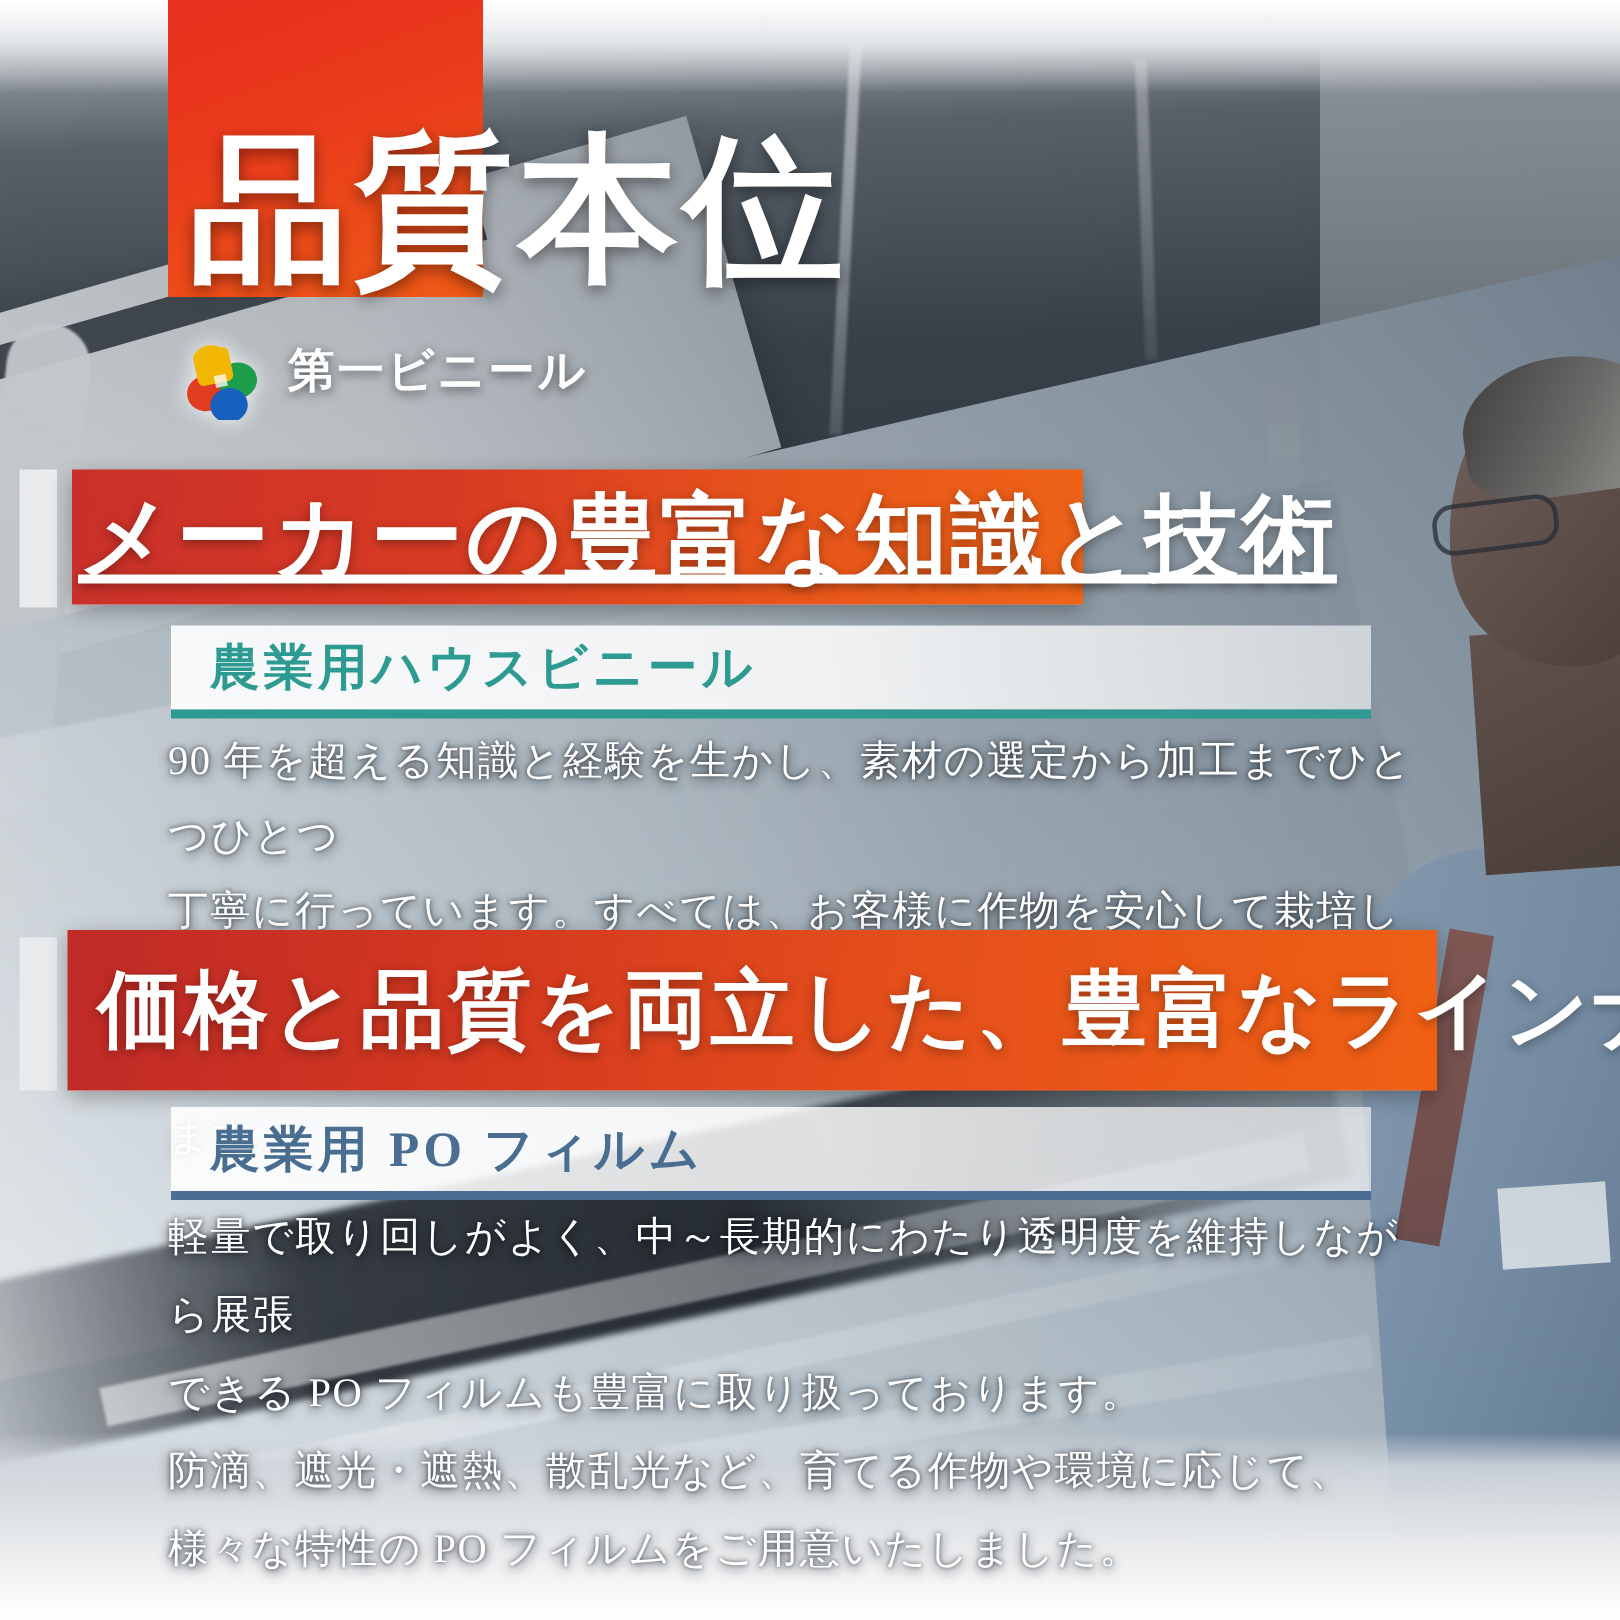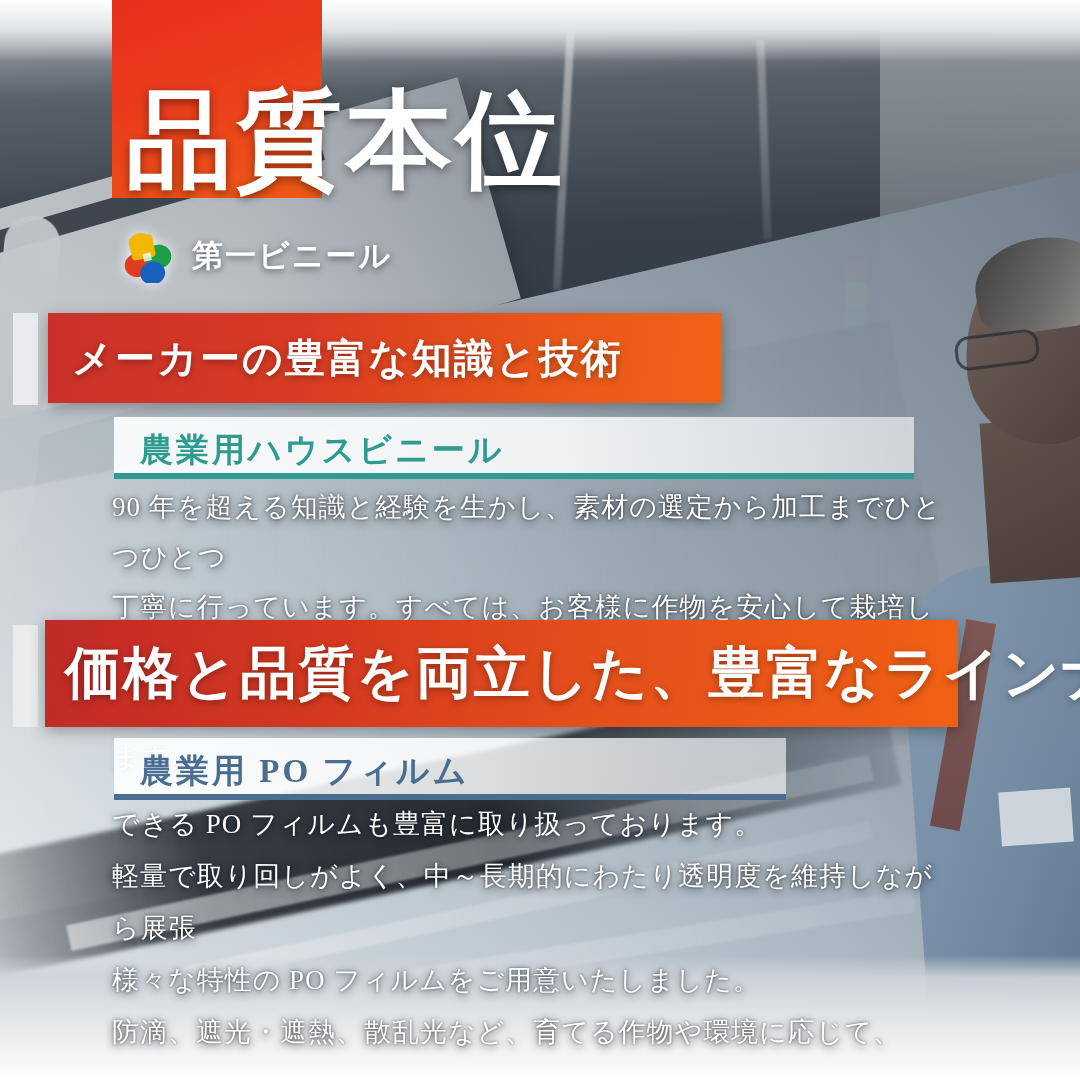--- a/index.html
+++ b/index.html
@@ -127,21 +127,21 @@
   }
   .main-title{
     position:absolute;left:126px;top:84px;
     font-size:106px;line-height:1.08;letter-spacing:4px;color:#ffffff;
     font-weight:700;white-space:nowrap;
     text-shadow:0 3px 10px rgba(0,0,0,.45);
   }
 
   .brandline{
     position:absolute;left:118px;top:226px;height:60px;
-    display:flex;align-items:center;gap:16px;white-space:nowrap;
+    display:flex;align-items:flex-start;gap:16px;white-space:nowrap;
   }
   .logo{position:relative;width:58px;height:54px;filter:drop-shadow(0 0 7px rgba(255,255,255,.85));}
   .brand-name{
     font-size:31px;color:#ffffff;font-weight:700;letter-spacing:2px;
     text-shadow:0 2px 7px rgba(0,0,0,.55);
   }
   .brand-tail{
     font-size:25px;color:#f2f4f6;letter-spacing:1px;
     text-shadow:0 2px 7px rgba(0,0,0,.55);
   }
@@ -155,35 +155,35 @@
     box-shadow:0 4px 14px rgba(0,0,0,.3);
   }
   .banner span{
     color:#ffffff;font-weight:700;white-space:nowrap;
     text-shadow:0 2px 7px rgba(0,0,0,.35);
   }
   .banner1{
     left:48px;top:313px;width:674px;height:90px;
     background:linear-gradient(96deg,#c9302a 0%,#d83b23 38%,#e8561a 72%,#ef6318 100%);
   }
-  .banner1 span{font-size:40px;letter-spacing:2px;padding-left:24px;}
+  .banner1 span{font-size:62px;letter-spacing:2px;padding-left:4px;text-decoration:underline;}
   .banner2{
     left:45px;top:620px;width:913px;height:107px;
     background:linear-gradient(96deg,#c02a28 0%,#d4381f 30%,#e5501b 62%,#f06014 100%);
   }
   .banner2 span{font-size:56px;letter-spacing:2px;padding-left:20px;}
 
   .sechead{
-    position:absolute;display:flex;align-items:flex-end;
+    position:absolute;display:flex;align-items:center;
     background:linear-gradient(90deg,rgba(255,255,255,.90) 0%,rgba(255,255,255,.84) 55%,rgba(255,255,255,.60) 100%);
   }
   .sechead span{font-weight:700;white-space:nowrap;letter-spacing:3px;padding-left:26px;}
   .sechead1{left:114px;top:417px;width:800px;height:56px;border-bottom:6px solid #2e9b93;}
   .sechead1 span{color:#2e9b93;font-size:33px;}
-  .sechead2{left:114px;top:738px;width:672px;height:56px;border-bottom:6px solid #4a6d92;}
+  .sechead2{left:114px;top:738px;width:800px;height:56px;border-bottom:6px solid #4a6d92;}
   .sechead2 span{color:#4a6d92;font-size:33px;}
 
   .body-text{
     position:absolute;color:#ffffff;font-size:27px;line-height:50px;
     letter-spacing:1px;
     text-shadow:0 2px 8px rgba(10,16,24,.75),0 0 3px rgba(10,16,24,.6);
   }
   .body1{left:112px;top:482px;width:850px;}
   .body2{left:112px;top:798px;width:840px;line-height:52px;}
   .body-text p{margin:0;}
@@ -260,20 +260,20 @@
     <div class="tickbar tick2"></div>
     <div class="banner banner2">
       <span>価格と品質を両立した、豊富なラインナップ</span>
     </div>
 
     <div class="sechead sechead2">
       <span>農業用 PO フィルム</span>
     </div>
 
     <div class="body-text body2">
+      <p>軽量で取り回しがよく、中～長期的にわたり透明度を維持しながら展張</p>
       <p>できる PO フィルムも豊富に取り扱っております。</p>
-      <p>軽量で取り回しがよく、中～長期的にわたり透明度を維持しながら展張</p>
+      <p>防滴、遮光・遮熱、散乱光など、育てる作物や環境に応じて、</p>
       <p>様々な特性の PO フィルムをご用意いたしました。</p>
-      <p>防滴、遮光・遮熱、散乱光など、育てる作物や環境に応じて、</p>
     </div>
 
   </div>
 </div>
 
 </body></html>

